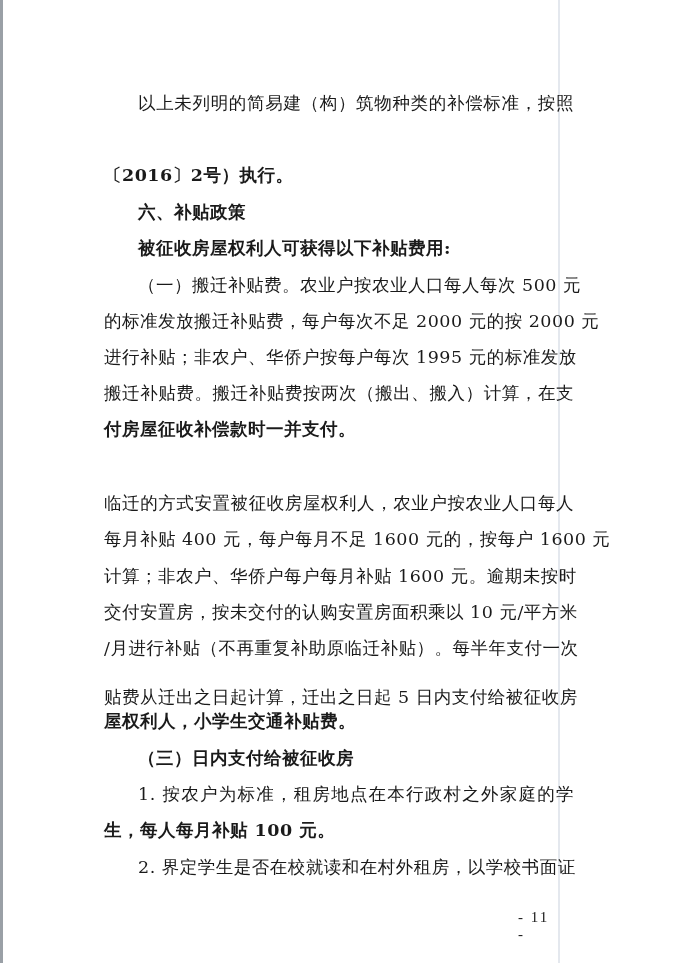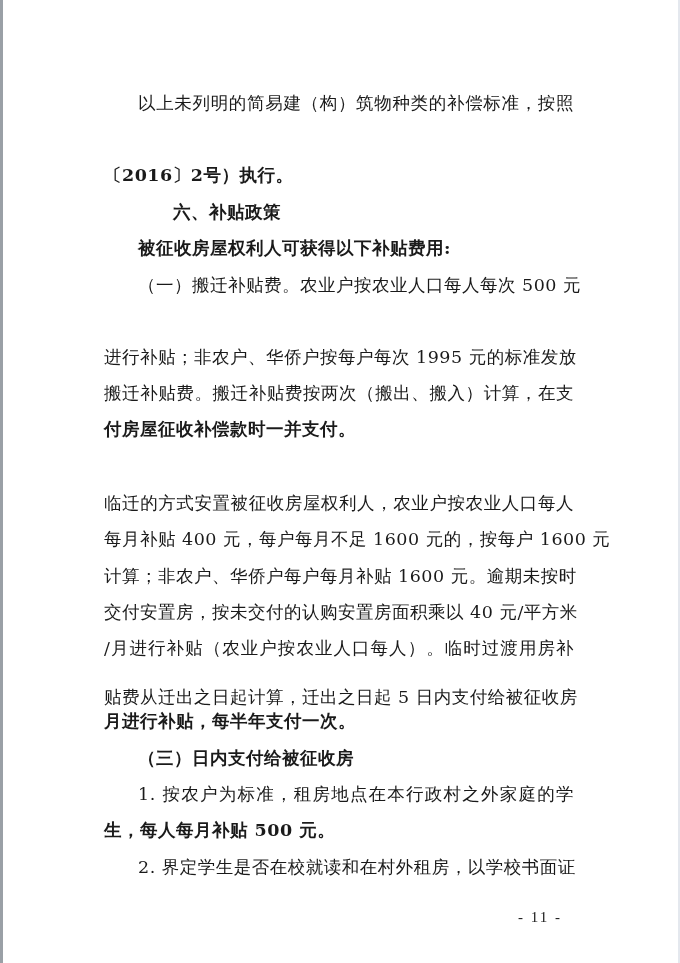--- a/index.html
+++ b/index.html
@@ -2,55 +2,55 @@
 <html><head>
 <meta charset="utf-8">
 <style>
   html, body { margin: 0; padding: 0; }
   body {
     width: 680px; height: 963px; background: #ffffff; position: relative; overflow: hidden;
     font-family: "DejaVu Serif", "Liberation Serif", serif;
     color: #1a1a1a;
   }
   .page {
-    position: absolute; left: 0; top: 0; width: 680px; height: 963px;
+    position: absolute; left: 0; top: 0; width: 560px; height: 963px;
     border-left: 3px solid #9aa0a6; border-right: 2px solid #e4e8ee; box-sizing: border-box;
   }
   .line {
     position: absolute; left: 101px; width: 470px;
     font-size: 17.5px; line-height: 22px; white-space: nowrap;
     text-align: justify; text-align-last: justify; letter-spacing: 0.5px;
   }
   .line.last { text-align-last: left; font-weight: bold; }
   .line.indent { left: 135px; width: 436px; }
-  .line.heading { font-family: Liberation Sans, sans-serif; font-weight: bold; letter-spacing: 0.5px; text-align-last: left; margin-left: 35px; }
+  .line.heading { font-family: Liberation Sans, sans-serif; font-weight: bold; letter-spacing: 0.5px; text-align-last: left; }
   .page-number {
     position: absolute; left: 515px; top: 909px; font-size: 15px; letter-spacing: 2px;
     font-family: "Liberation Serif", serif;
-    text-align: center;
   }
 </style>
 </head>
 <body>
 
 <div class="page">
   <div class="line indent" style="top:92px">以上未列明的简易建（构）筑物种类的补偿标准，按照</div>
   <div class="line last" style="top:164px">〔2016〕2号）执行。</div>
   <div class="line indent heading" style="top:201px">六、补贴政策</div>
   <div class="line indent last" style="top:237px">被征收房屋权利人可获得以下补贴费用:</div>
   <div class="line indent" style="top:274px">（一）搬迁补贴费。农业户按农业人口每人每次 500 元</div>
+  <div class="line" style="top:310px">的标准发放搬迁补贴费，每户每次不足 2000 元的按 2000 元</div>
   <div class="line" style="top:346px">进行补贴；非农户、华侨户按每户每次 1995 元的标准发放</div>
   <div class="line last" style="top:418px">付房屋征收补偿款时一并支付。</div>
   <div class="line" style="top:382px">搬迁补贴费。搬迁补贴费按两次（搬出、搬入）计算，在支</div>
   <div class="line" style="top:492px">临迁的方式安置被征收房屋权利人，农业户按农业人口每人</div>
   <div class="line" style="top:528px">每月补贴 400 元，每户每月不足 1600 元的，按每户 1600 元</div>
   <div class="line" style="top:565px">计算；非农户、华侨户每户每月补贴 1600 元。逾期未按时</div>
-  <div class="line" style="top:601px">交付安置房，按未交付的认购安置房面积乘以 40 元/平方米</div>
-  <div class="line" style="top:637px">/月进行补贴（农业户按农业人口每人）。临时过渡用房补</div>
+  <div class="line" style="top:601px">交付安置房，按未交付的认购安置房面积乘以 10 元/平方米</div>
+  <div class="line" style="top:637px">/月进行补贴（不再重复补助原临迁补贴）。每半年支付一次</div>
   <div class="line" style="top:686px">贴费从迁出之日起计算，迁出之日起 5 日内支付给被征收房</div>
-  <div class="line last" style="top:710px">月进行补贴，每半年支付一次。</div>
+  <div class="line last" style="top:710px">屋权利人，小学生交通补贴费。</div>
   <div class="line indent last" style="top:747px">（三）日内支付给被征收房</div>
   <div class="line indent" style="top:783px">1. 按农户为标准，租房地点在本行政村之外家庭的学</div>
-  <div class="line last" style="top:819px">生，每人每月补贴 500 元。</div>
+  <div class="line last" style="top:819px">生，每人每月补贴 100 元。</div>
   <div class="line indent" style="top:856px">2. 界定学生是否在校就读和在村外租房，以学校书面证</div>
 
   <div class="page-number">- 11 -</div>
 </div>
 
 </body></html>

